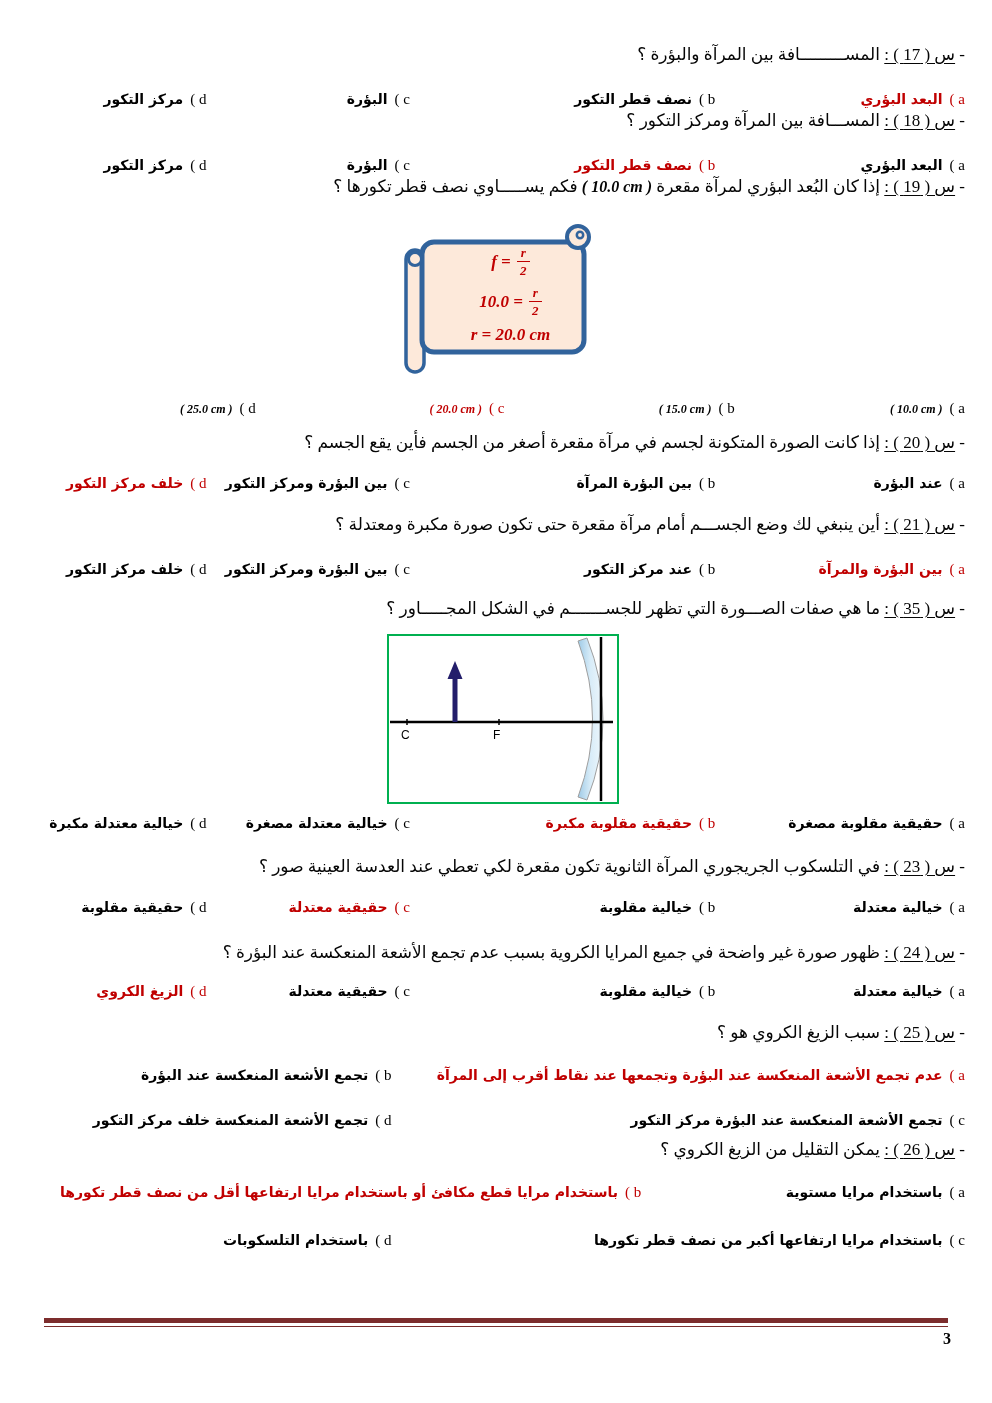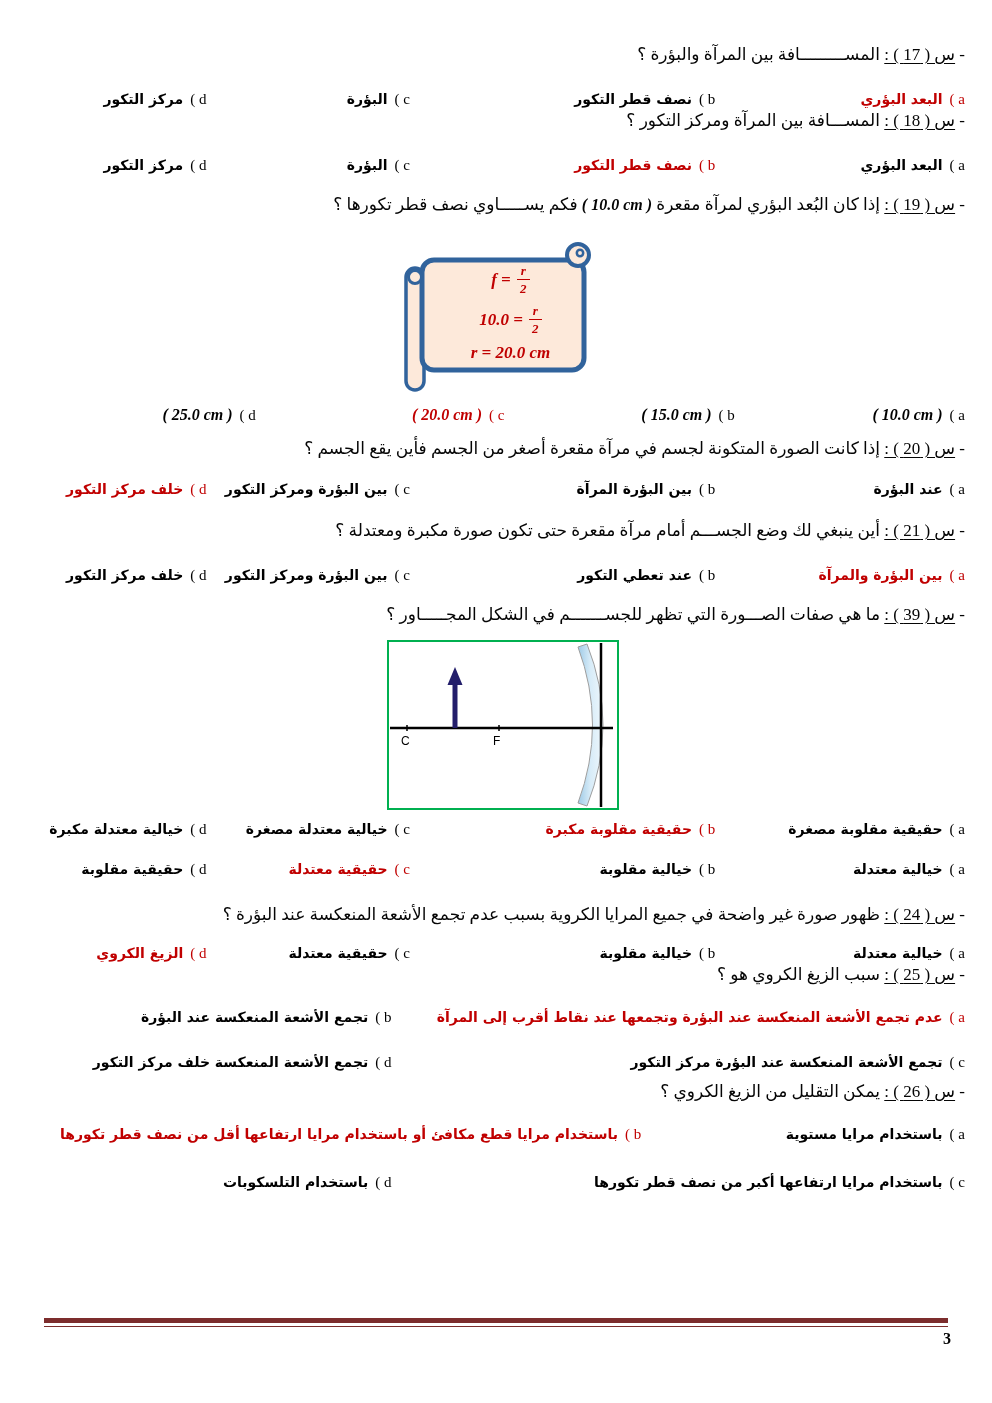--- a/index.html
+++ b/index.html
@@ -20,21 +20,21 @@
   .opts4  { grid-template-columns:27% 33% 22% 18%; }
   .optscm { grid-template-columns:25% 25% 27% 23%; padding-left:4px; }
   .opts2a { grid-template-columns:62% 38%; }
   .opts2b { grid-template-columns:35% 65%; }
   .opt {
     display:flex; direction:rtl; justify-content:flex-start; align-items:baseline; gap:7px;
     font-family:"DejaVu Sans","Liberation Sans",sans-serif; font-weight:700;
     font-size:14px; line-height:22px; color:#000; white-space:nowrap;
   }
   .opt .let { direction:ltr; unicode-bidi:isolate; font-family:"Liberation Serif","DejaVu Serif",serif; font-weight:400; font-size:15px; }
-  .opt .val { direction:ltr; unicode-bidi:isolate; font-family:"Liberation Serif","DejaVu Serif",serif; font-style:italic; font-weight:700; font-size:16px; }
+  .opt .val { direction:ltr; unicode-bidi:isolate; font-family:"Liberation Serif","DejaVu Serif",serif; font-style:italic; font-weight:700; font-size:12px;margin-top:12px; }
   .red { color:#c00000; }
 
   
   .scrollwrap { position:relative; width:210px; height:166px; margin:16px auto 0; direction:ltr; }
   .scrollwrap svg { position:absolute; inset:0; }
   .formulas { position:absolute; left:28px; right:12px; top:32px; display:flex; flex-direction:column; gap:9px; align-items:center; }
   .fline { color:#c00000; font-family:"Liberation Serif","DejaVu Serif",serif; font-weight:700; font-style:italic; font-size:17px; line-height:1; direction:ltr; display:flex; align-items:center; gap:6px; }
   .frac  { display:inline-block; text-align:center; line-height:1; }
   .frac .fn { display:block; padding:0 4px 2px; border-bottom:1.6px solid #c00000; font-size:13px; }
   .frac .fd { display:block; padding-top:2px; font-size:13px; }
@@ -95,21 +95,21 @@
       <div class="opt">
         <span class="let">( c</span>
         <span>البؤرة</span>
       </div>
       <div class="opt">
         <span class="let">( d</span>
         <span>مركز التكور</span>
       </div>
     </div>
 
-    <div class="qline" style="margin-top:18px">
+    <div class="qline" style="">
       <span>-</span>
       <span class="qnum">س ( 19 ) :</span>
       <span>إذا كان البُعد البؤري لمرآة مقعرة</span>
       <span class="qval">( 10.0 cm )</span>
       <span>فكم يســـــاوي نصف قطر تكورها ؟</span>
     </div>
 
     <div class="scrollwrap">
       <svg width="210" height="166" viewBox="0 0 210 166">
         <rect x="8" y="36" width="18" height="122" rx="9" fill="#fde9da" stroke="#31639c" stroke-width="3.5"></rect>
@@ -185,35 +185,35 @@
       <span class="qnum">س ( 21 ) :</span>
       <span>أين ينبغي لك وضع الجســـم أمام مرآة مقعرة حتى تكون صورة مكبرة ومعتدلة ؟</span>
     </div>
     <div class="opts4" style="margin-top:22px">
       <div class="opt red">
         <span class="let">( a</span>
         <span>بين البؤرة والمرآة</span>
       </div>
       <div class="opt">
         <span class="let">( b</span>
-        <span>عند تعطي التكور</span>
+        <span>عند مركز التكور</span>
       </div>
       <div class="opt">
         <span class="let">( c</span>
         <span>بين البؤرة ومركز التكور</span>
       </div>
       <div class="opt">
         <span class="let">( d</span>
         <span>خلف مركز التكور</span>
       </div>
     </div>
 
     <div class="qline" style="margin-top:18px">
       <span>-</span>
-      <span class="qnum">س ( 39 ) :</span>
+      <span class="qnum">س ( 35 ) :</span>
       <span>ما هي صفات الصـــورة التي تظهر للجســـــــم في الشكل المجـــــاور ؟</span>
     </div>
 
     <div class="diagwrap">
       <svg width="232" height="170" viewBox="0 0 232 170">
         <defs>
           <linearGradient id="mg" x1="0" y1="0" x2="1" y2="0">
             <stop offset="0" stop-color="#9ecae6"></stop>
             <stop offset="0.5" stop-color="#d8ecf8"></stop>
             <stop offset="1" stop-color="#eef7fc"></stop>
@@ -244,20 +244,25 @@
       <div class="opt">
         <span class="let">( c</span>
         <span>خيالية معتدلة مصغرة</span>
       </div>
       <div class="opt">
         <span class="let">( d</span>
         <span>خيالية معتدلة مكبرة</span>
       </div>
     </div>
 
+    <div class="qline" style="margin-top:22px">
+      <span>-</span>
+      <span class="qnum">س ( 23 ) :</span>
+      <span>في التلسكوب الجريجوري المرآة الثانوية تكون مقعرة لكي تعطي عند العدسة العينية صور ؟</span>
+    </div>
     <div class="opts4" style="margin-top:18px">
       <div class="opt">
         <span class="let">( a</span>
         <span>خيالية معتدلة</span>
       </div>
       <div class="opt">
         <span class="let">( b</span>
         <span>خيالية مقلوبة</span>
       </div>
       <div class="opt red">
@@ -287,21 +292,21 @@
       <div class="opt">
         <span class="let">( c</span>
         <span>حقيقية معتدلة</span>
       </div>
       <div class="opt red">
         <span class="let">( d</span>
         <span>الزيغ الكروي</span>
       </div>
     </div>
 
-    <div class="qline" style="">
+    <div class="qline" style="margin-top:20px">
       <span>-</span>
       <span class="qnum">س ( 25 ) :</span>
       <span>سبب الزيغ الكروي هو ؟</span>
     </div>
     <div class="opts2a" style="margin-top:20px">
       <div class="opt red">
         <span class="let">( a</span>
         <span>عدم تجمع الأشعة المنعكسة عند البؤرة وتجمعها عند نقاط أقرب إلى المرآة</span>
       </div>
       <div class="opt">

